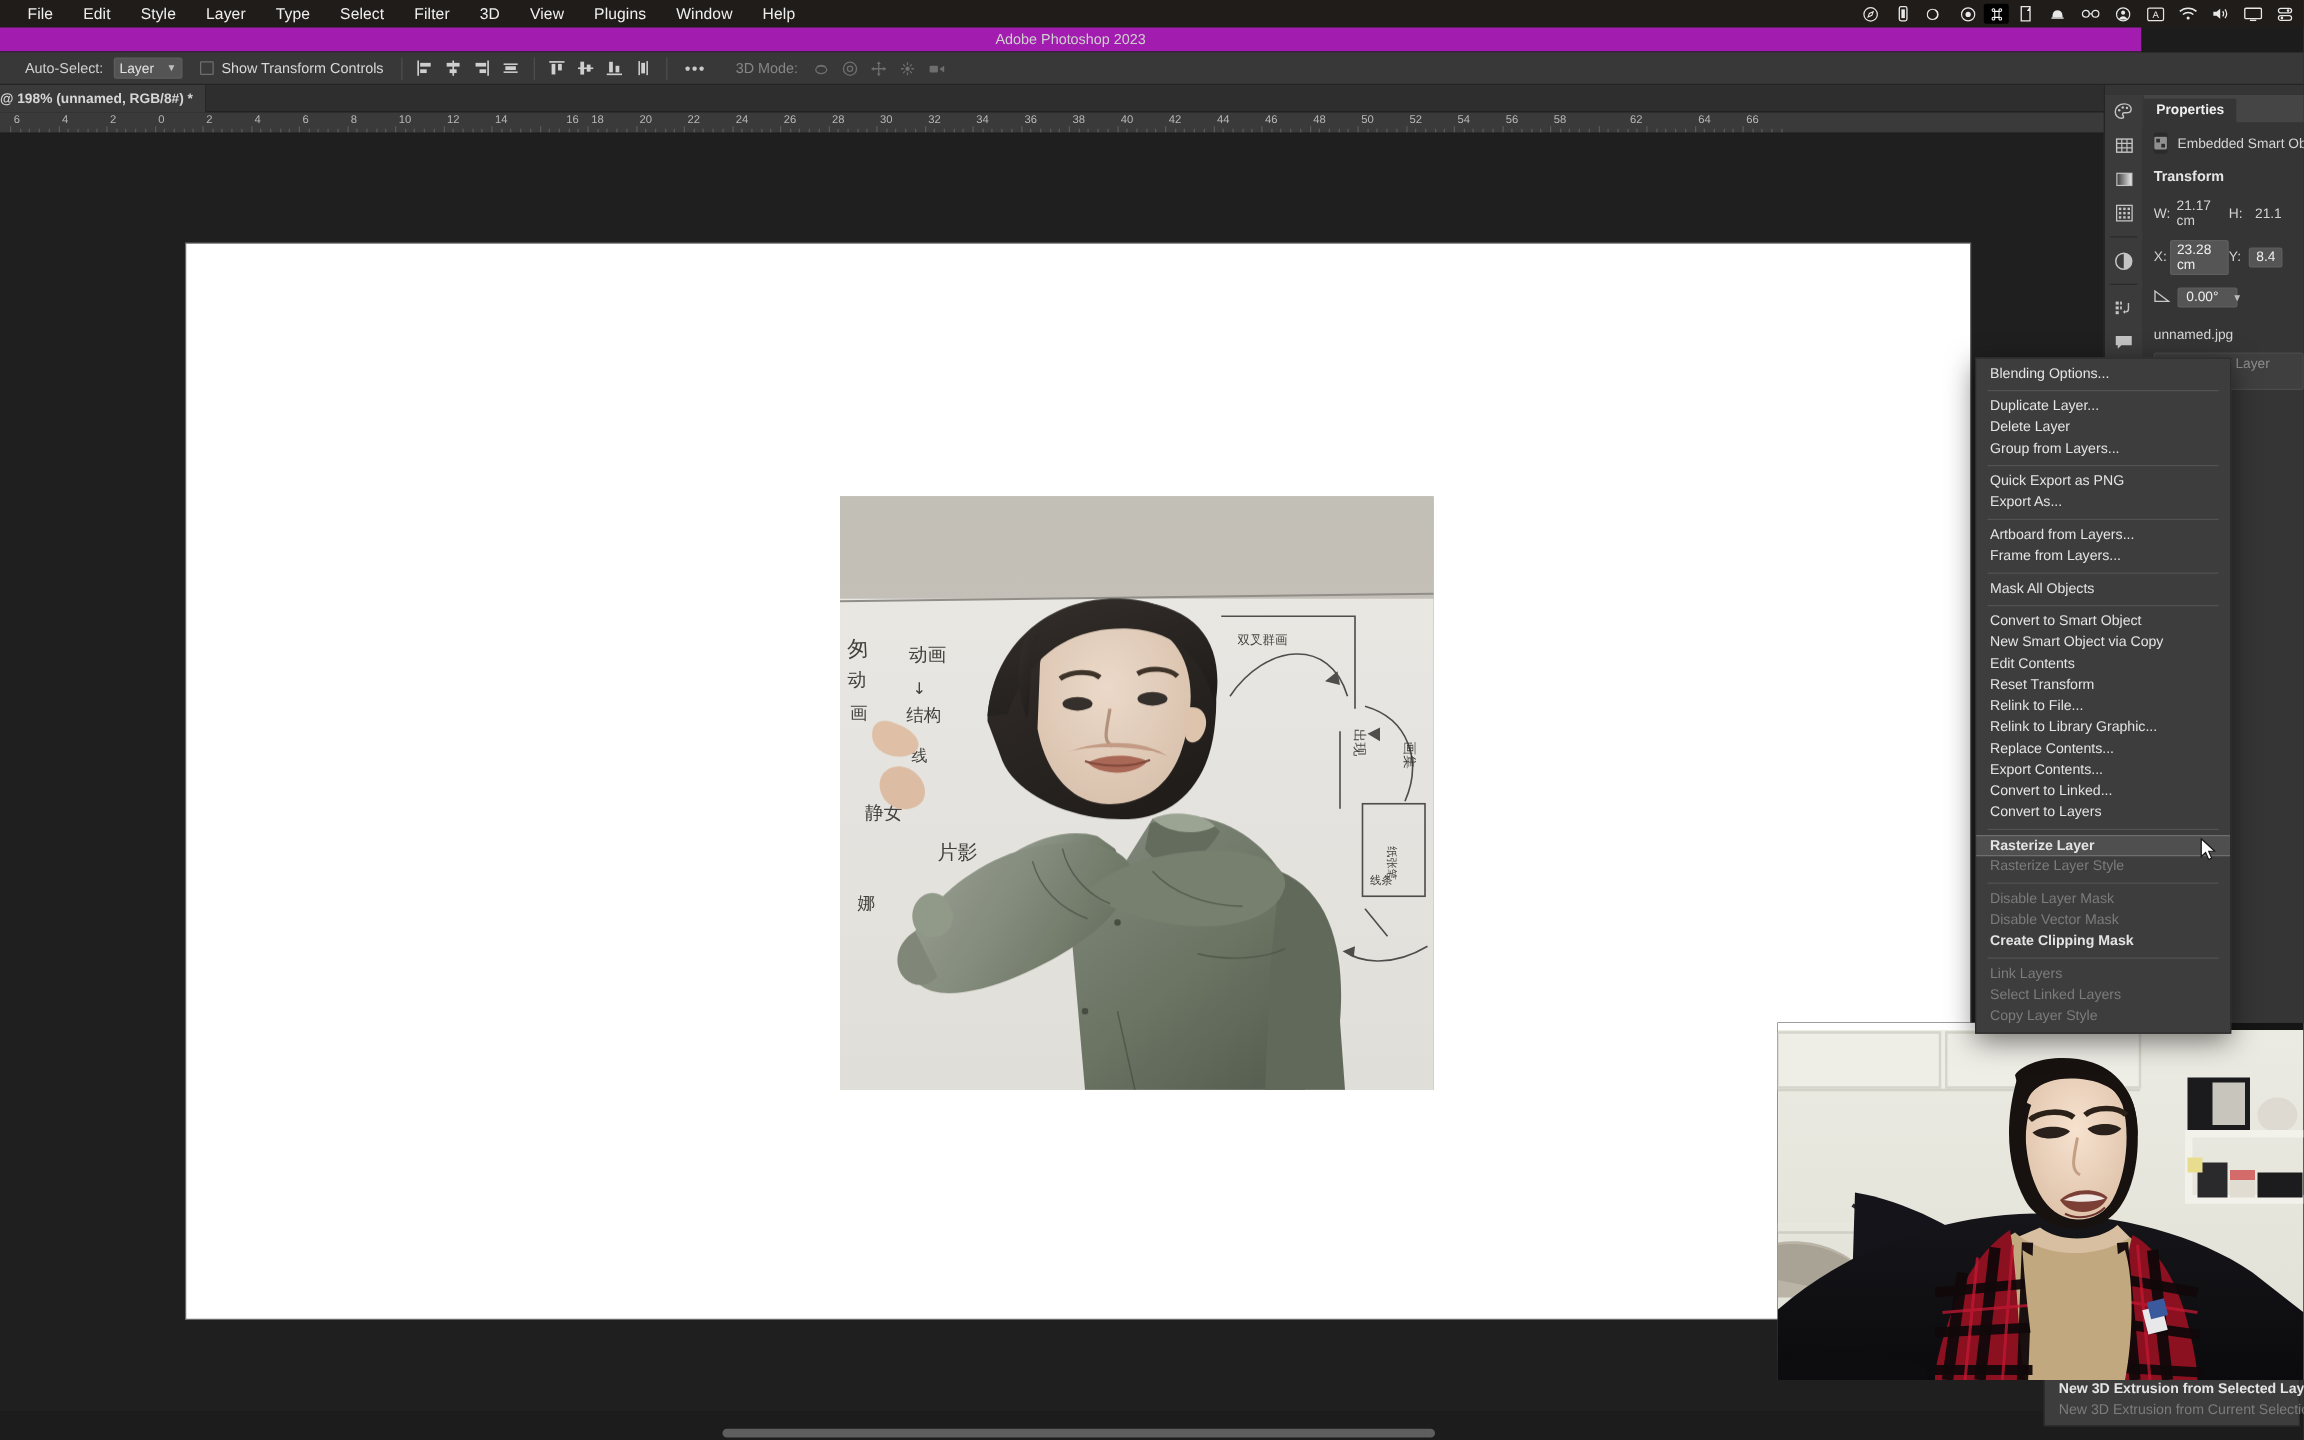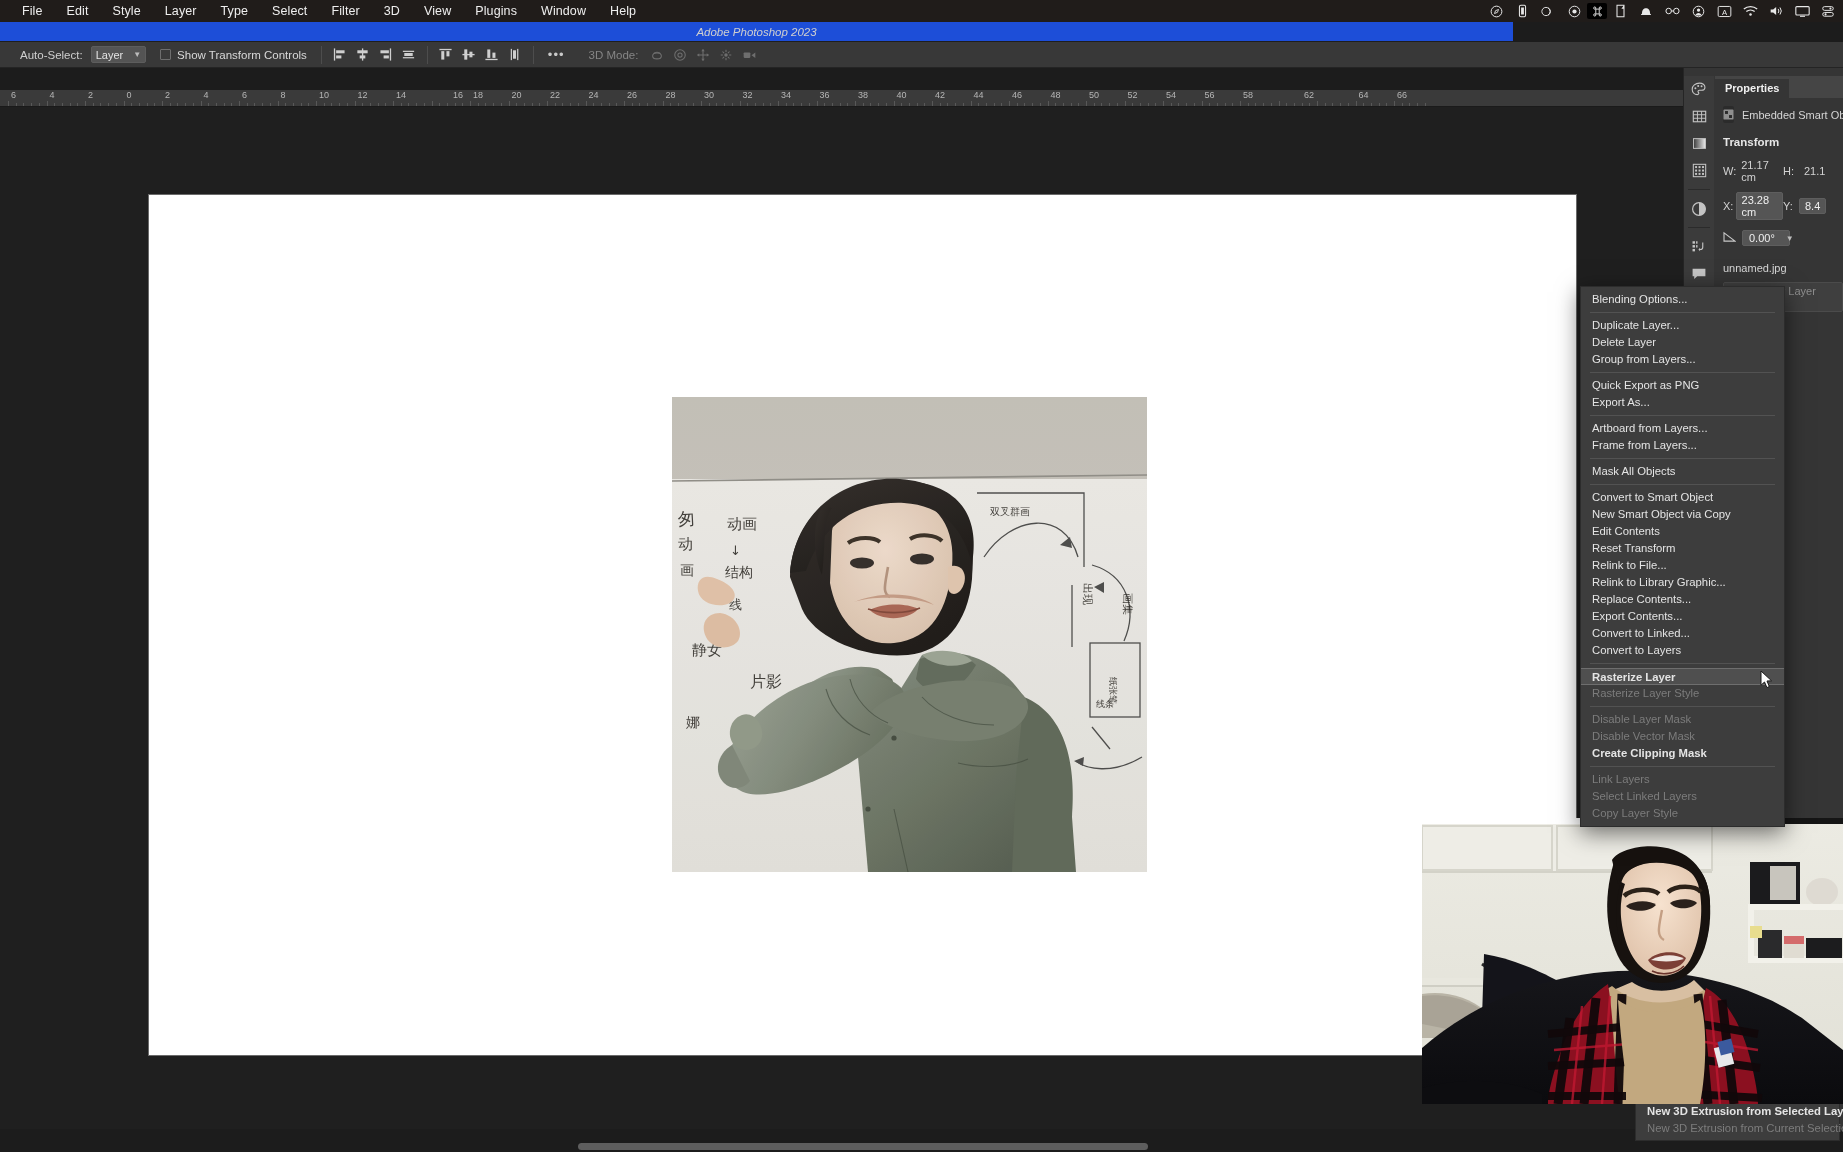--- a/index.html
+++ b/index.html
@@ -23,23 +23,23 @@
     line-height: 22px; white-space: nowrap; letter-spacing: .1px;
   }
   .mac-status { position: absolute; right: 2px; top: 0; display: flex;
     align-items: center; height: 22px; }
   .mac-ic { width: 26px; height: 22px; display: flex; align-items: center;
     justify-content: center; color: #e8e8e8; font-size: 12px; }
   .mac-ic svg { display: block; }
 
   
   .ps-title {
-    position: absolute; left: 0; top: 22px; width: 1513px; height: 20px;
-    background: #1d4ed8; border-bottom: 1px solid #1e1e1e;
-    display: flex; align-items: center; justify-content: center; font-style: italic;
+    position: absolute; left: 0; top: 22px; width: 1713px; height: 20px;
+    background: #a21caf; border-bottom: 1px solid #1e1e1e;
+    display: flex; align-items: center; justify-content: center;
   }
   .ps-title span { color: #cfcfcf; font-size: 11.5px; }
 
   
   .optbar {
     position: absolute; left: 0; top: 42px; width: 1843px; height: 26px;
     background: #383838; border-bottom: 1px solid #242424;
     display: flex; align-items: center;
   }
   .opt-label { color: #cfcfcf; font-size: 11.5px; margin-left: 0px; padding-left: 20px;}
@@ -422,20 +422,25 @@
       </div>
       <div class="d3-ic">
         <svg width="15" height="14" viewBox="0 0 18 16">
             <rect x="2" y="5" width="8" height="6.5" rx="1" fill="#6e6e6e"></rect>
             <path d="M16 5l-4.6 3.2L16 11.5z" fill="#6e6e6e"></path>
           </svg>
       </div>
     </div>
   </div>
 
+  <div class="doctabs">
+    <div class="doctab">
+      <span>@ 198% (unnamed, RGB/8#) *</span>
+    </div>
+  </div>
 
   <div class="ruler">
       <div class="rtick" style="left: 11px;">6</div>
       <div class="rminor" style="left: 8px; height: 5px;"></div>
       <div class="rminor" style="left: 15.7px; height: 3px;"></div>
       <div class="rminor" style="left: 23.4px; height: 3px;"></div>
       <div class="rminor" style="left: 31.1px; height: 3px;"></div>
       <div class="rminor" style="left: 38.8px; height: 3px;"></div>
       <div class="rtick" style="left: 49.5px;">4</div>
       <div class="rminor" style="left: 46.5px; height: 5px;"></div>

